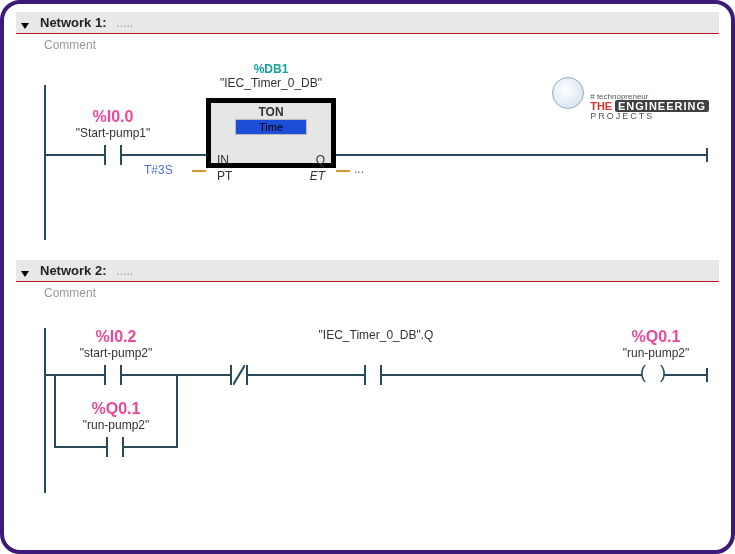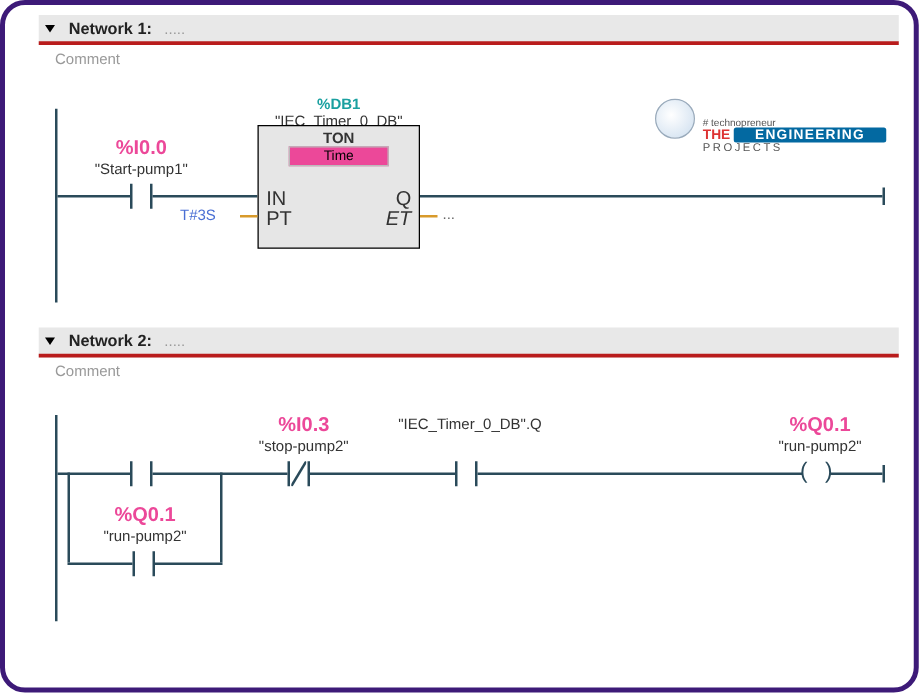--- a/index.html
+++ b/index.html
@@ -11,27 +11,26 @@
     border: 4px solid #3d1a78;
     border-radius: 20px;
     padding: 8px 12px 12px 12px;
     overflow: hidden;
   }
   .network {
     margin-bottom: 10px;
   }
   .network-header {
     display: flex;
-    align-items: center;
+    align-items: flex-end;
     background: #e8e8e8;
     padding: 3px 6px;
     font-size: 13px;
-    border-bottom: 3px solid #b91c1c;
-    position: relative;
-    margin-left: 15px;
+    border-bottom: 1px solid #b91c1c;
+    position: relative;
   }
   .triangle {
     width: 0; height: 0;
     border-left: 6px solid #000;
     border-top: 4px solid transparent;
     border-bottom: 4px solid transparent;
     transform: rotate(90deg);
     margin-right: 12px;
   }
   .network-title { font-weight: bold; color: #222; }
@@ -82,42 +81,42 @@
   .coil {
     position: absolute;
     width: 22px; height: 20px;
   }
   .coil .paren { font-size: 18px; color:#2a4a5a; position:absolute; top:-3px;}
   .coil .paren.l { left:-2px; }
   .coil .paren.r { right:-2px; }
   .timer-box {
     position: absolute;
     width: 130px;
-    height: 99px;
+    height: 70px;
     background: #e6e6e6;
-    border: 1px solid #000000;
+    border: 5px solid #000000;
   }
   .timer-head {
     text-align: center;
     font-size: 12px;
     padding: 2px 0 0 0;
     font-weight: bold;
     color: #333;
   }
   .timer-sub {
     text-align: center;
     font-size: 11px;
-    background: #ec4899;
+    background: #1d4ed8;
     margin: 0 24px 4px 24px;
     border: 1px solid #bbb;
     padding: 1px 0;
   }
   .pin-label {
     position: absolute;
-    font-size: 16px;
+    font-size: 12px;
     color: #333;
     text-align: center;
   }
   .pin-stub {
     position: absolute;
     width: 14px; height: 2px;
     background: #d89a2b;
   }
   .pt-val { color: #4a6fd4; font-size: 12px; position:absolute; }
   .db-addr { color:#1aa0a0; font-size:12px; font-weight:bold; text-align:center;}
@@ -135,21 +134,21 @@
   .wm-robot {
     width: 32px; height: 32px;
     border-radius: 50%;
     background: radial-gradient(circle at 40% 40%, #fff, #cde);
     border: 1px solid #9ab;
     position: relative;
   }
   .wm-text { line-height: 1.0; }
   .wm-techno { color:#555; font-size:8px;margin-top:28px; }
   .wm-the { color:#d33; font-weight:bold; font-size:11px; }
-  .wm-eng { background:#0369a1; color:#fff; padding:0 17px; font-weight:bold; font-size:11px; letter-spacing:1px; border-radius:2px;}
+  .wm-eng { background:#404040; color:#fff; padding:0 3px; font-weight:bold; font-size:11px; letter-spacing:1px; border-radius:2px;}
   .wm-proj { color:#555; font-size:9px; letter-spacing:2px; }
 </style>
 </head>
 <body>
 
 <div class="network">
   <div class="network-header">
     <div class="triangle"></div>
     <span class="network-title">Network 1:</span>
     <span class="dots">.....</span>
@@ -164,21 +163,21 @@
       <div class="wm-text">
         <div class="wm-techno"># technopreneur</div>
         <div>
           <span class="wm-the">THE</span>
           <span class="wm-eng">ENGINEERING</span>
         </div>
         <div class="wm-proj">PROJECTS</div>
       </div>
     </div>
 
-    <div style="position:absolute; left:175px; top:2px; width:160px;margin-top:12px;">
+    <div style="position:absolute; left:175px; top:2px; width:160px;">
       <div class="db-addr">%DB1</div>
       <div class="db-name">"IEC_Timer_0_DB"</div>
     </div>
 
     <div class="tag-group" style="left:42px; top:48px;">
       <div class="label-addr">%I0.0</div>
       <div class="label-sym">"Start-pump1"</div>
     </div>
 
     <div class="hline" style="left:30px; top:94px; width:58px;"></div>
@@ -213,23 +212,23 @@
   <div class="network-header">
     <div class="triangle"></div>
     <span class="network-title">Network 2:</span>
     <span class="dots">.....</span>
   </div>
   <div class="comment-row">Comment</div>
 
   <div class="rung2-area">
     <div class="power-rail" style="top:20px; bottom:5px;"></div>
 
-    <div class="tag-group" style="left:172px; top:20px;">
-      <div class="label-addr">%I0.3</div>
-      <div class="label-sym">"stop-pump2"</div>
+    <div class="tag-group" style="left:45px; top:20px;">
+      <div class="label-addr">%I0.2</div>
+      <div class="label-sym">"start-pump2"</div>
     </div>
     <div class="tag-group" style="left:300px; top:20px; width:120px;">
       <div class="label-sym" style="white-space:pre-line;">"IEC_Timer_0_DB".Q</div>
     </div>
     <div class="tag-group" style="left:585px; top:20px;">
       <div class="label-addr">%Q0.1</div>
       <div class="label-sym">"run-pump2"</div>
     </div>
 
     <div class="hline" style="left:30px; top:66px; width:58px;"></div>

